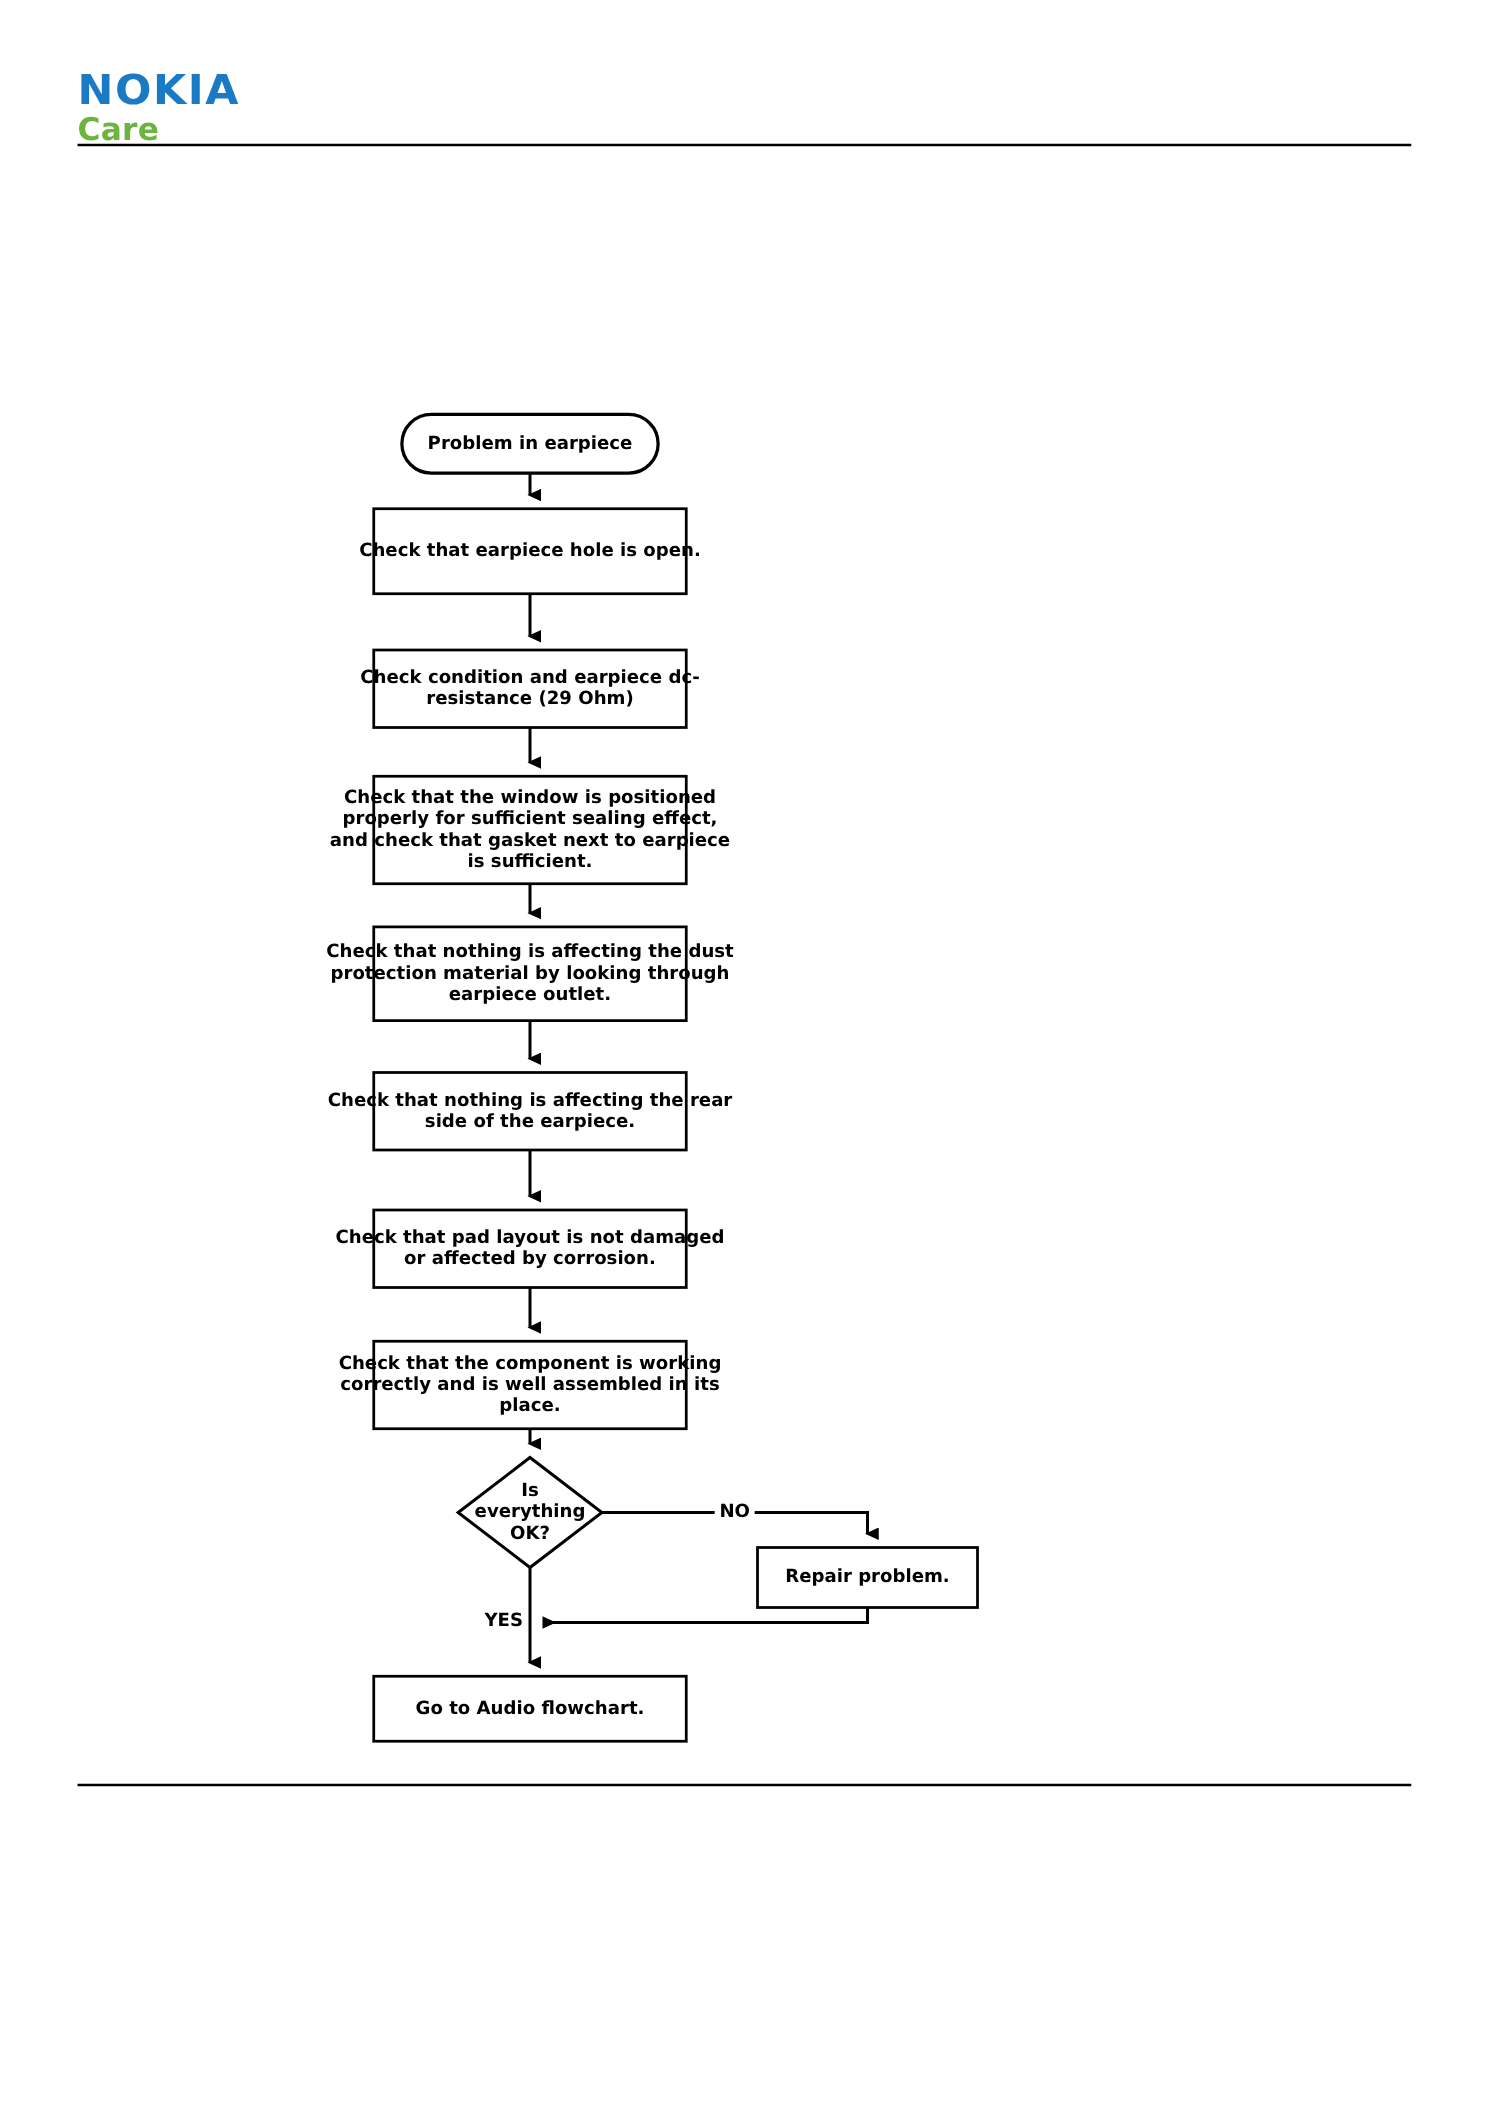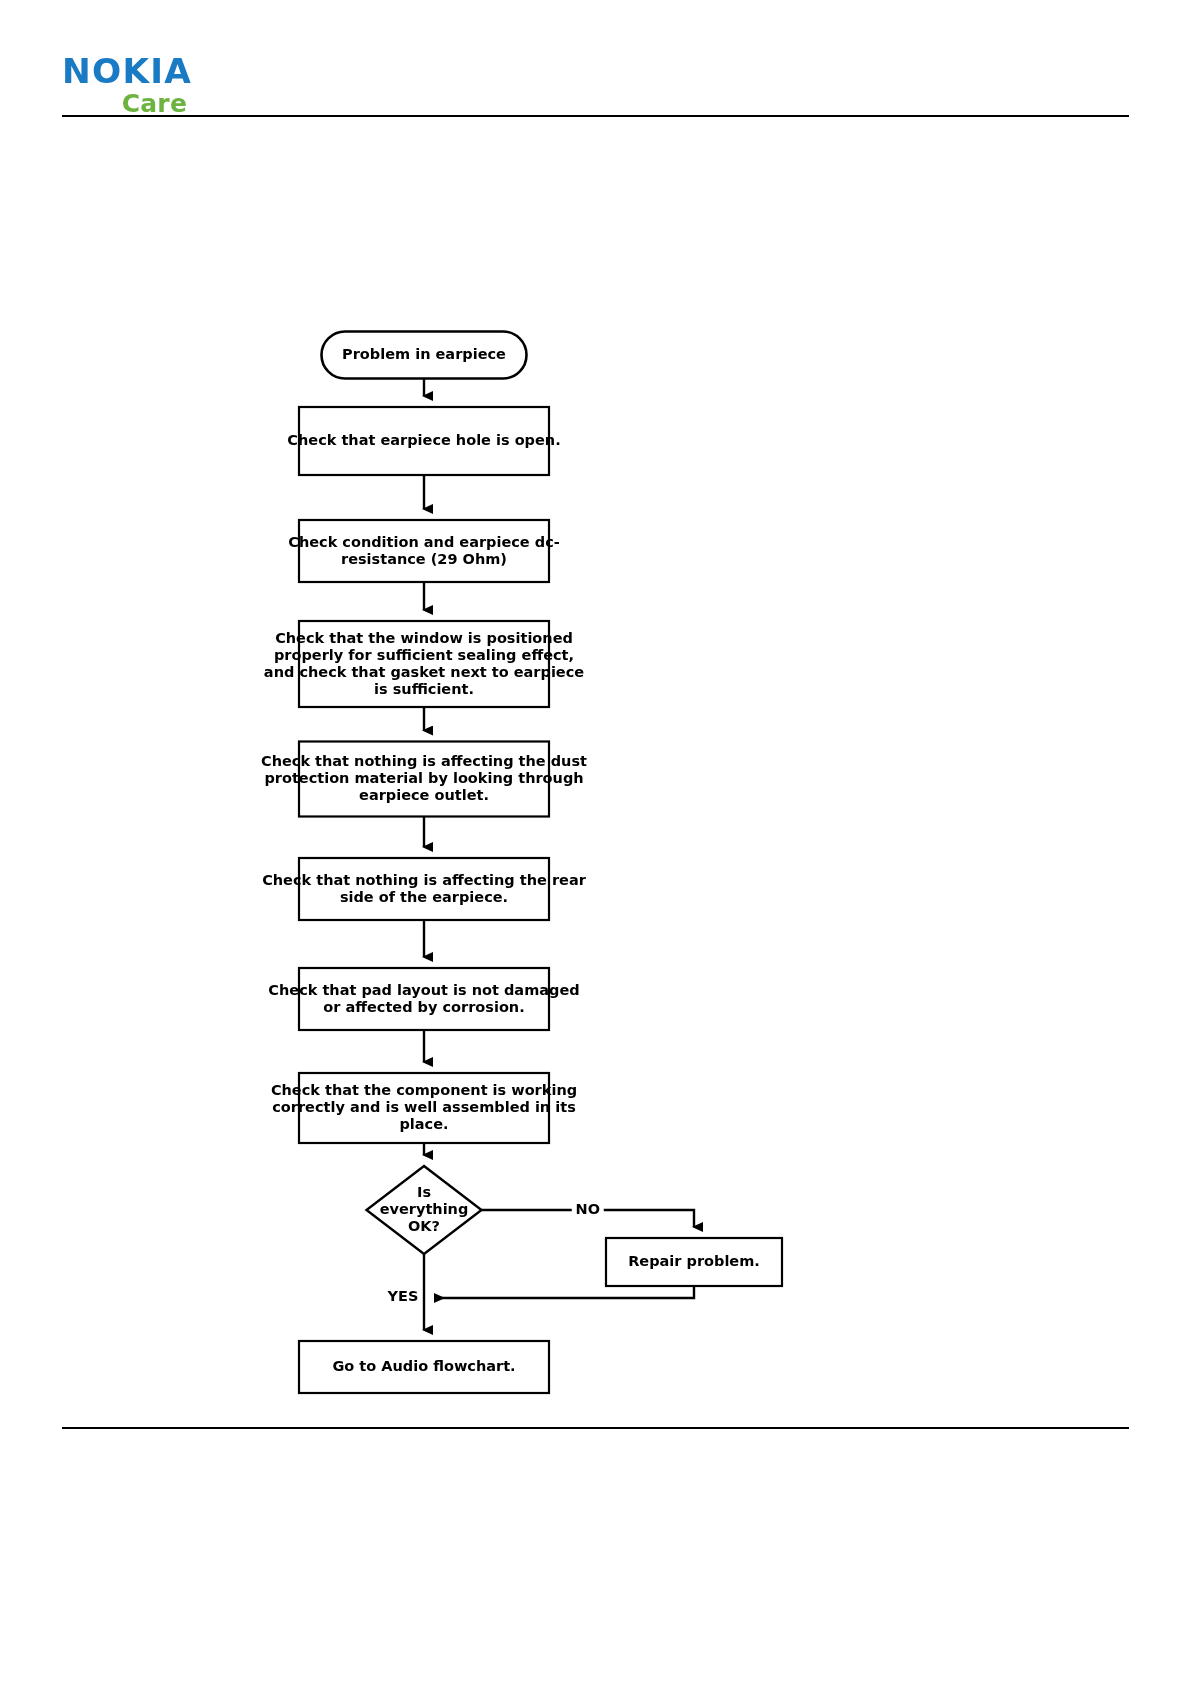--- a/index.html
+++ b/index.html
@@ -49,21 +49,20 @@
     transform-origin: left center;
   }
   .logo-care {
     font-family: "DejaVu Sans", sans-serif;
     font-weight: bold;
     font-size: 25px;
     letter-spacing: 0.2px;
     color: #6cb33f;
     display: block;
     margin-top: 3px;
-    text-align: right;
   }
   .header-rule {
     position: absolute;
     left: 62px;
     top: 115px;
     width: 1067px;
     height: 2px;
     background: #000000;
   }
 

